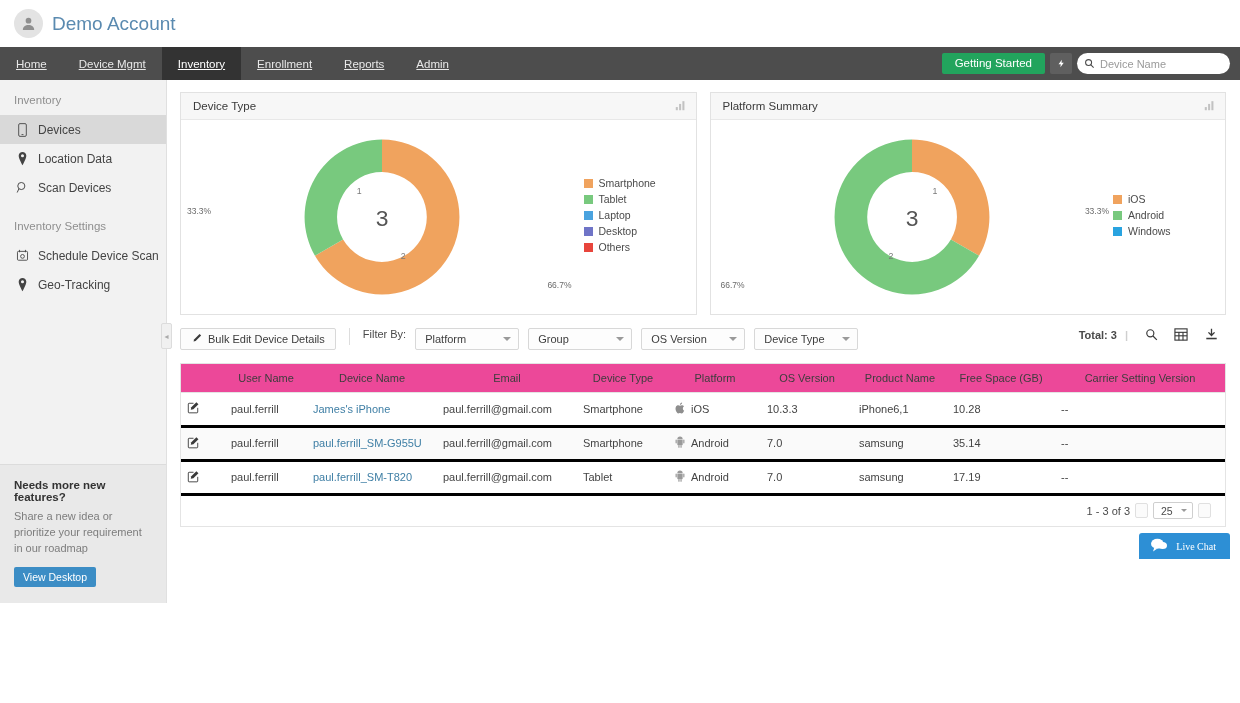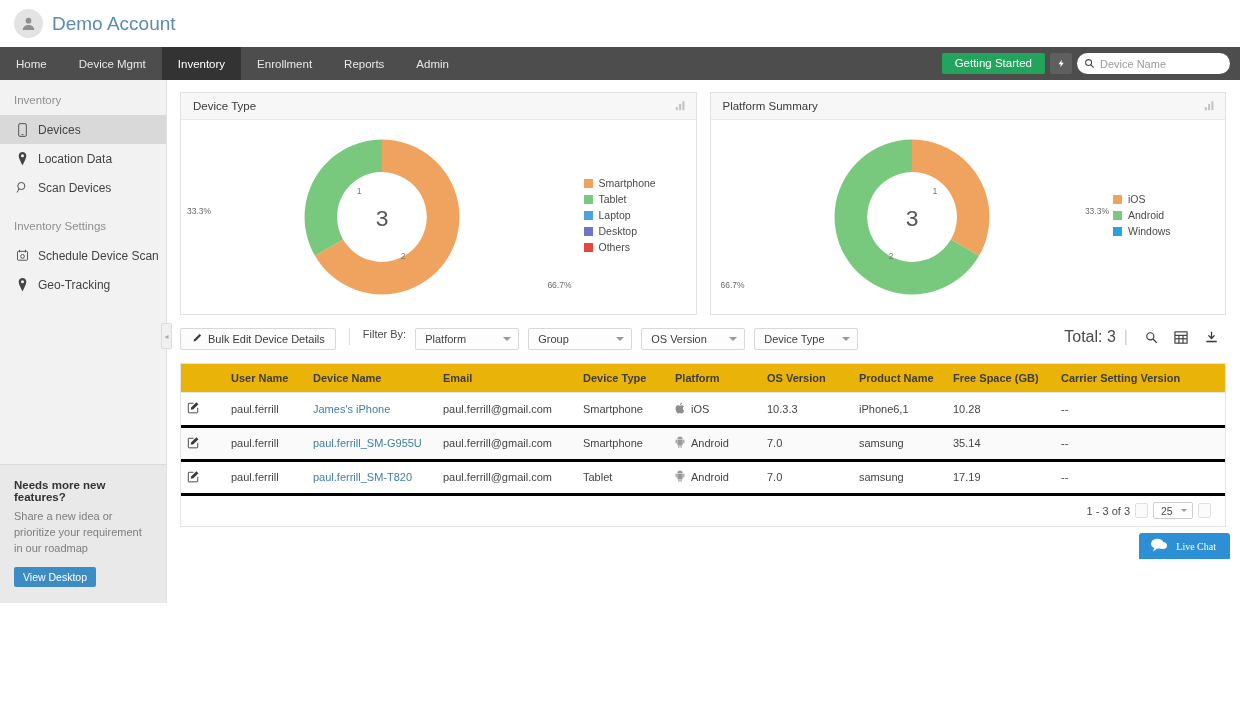--- a/index.html
+++ b/index.html
@@ -47,20 +47,21 @@
     position: relative;
   }
   .nav-items { display: flex; align-items: stretch; }
   .nav-item {
     display: flex; align-items: center;
     padding: 5px 16px;
     font-size: 11.5px;
     color: #e8e8e8;
     cursor: pointer;
     white-space: nowrap;
+    text-decoration: underline;
   }
   .nav-item.active { background: #333333; color: #ffffff; }
   .nav-right {
     margin-left: auto;
     display: flex; align-items: center; gap: 5px;
     padding-right: 10px;
   }
   .btn-getting-started {
     background: #22a45d;
     color: #ffffff;
@@ -261,43 +262,43 @@
     position: absolute; right: 7px; top: 50%;
     margin-top: -2px;
     width: 0; height: 0;
     border-left: 4px solid transparent;
     border-right: 4px solid transparent;
     border-top: 4px solid #9a9a9a;
   }
   .toolbar-right {
     margin-left: auto;
     display: flex; align-items: center; gap: 0;
-    font-size: 16px; color: #4a4a4a;
+    font-size: 11px; color: #4a4a4a; font-weight: bold;
   }
   .total-txt { white-space: nowrap; }
   .pipe { color: #cfcfcf; margin: 0 8px; }
   .tb-icon {
     width: 30px; display: flex; align-items: center; justify-content: center;
     cursor: pointer;
   }
 
   
   .table-wrap {
     margin-top: 9px;
     border: 1px solid #e4e4e4;
     border-bottom: none;
   }
   table { width: 100%; border-collapse: collapse; table-layout: fixed; }
   thead th {
-    background: #eab308;
+    background: #ec4899;
     border-bottom: 1px solid #e4e4e4;
     font-size: 11px;
-    font-weight: bold;
+    font-weight: normal;
     color: #3d3d3d;
-    text-align: left;
+    text-align: center;
     height: 28px;
     padding: 0 6px;
     white-space: nowrap;
     overflow: hidden;
   }
   tbody td {
     height: 34px;
     font-size: 11px;
     color: #444444;
     padding: 0 6px;

